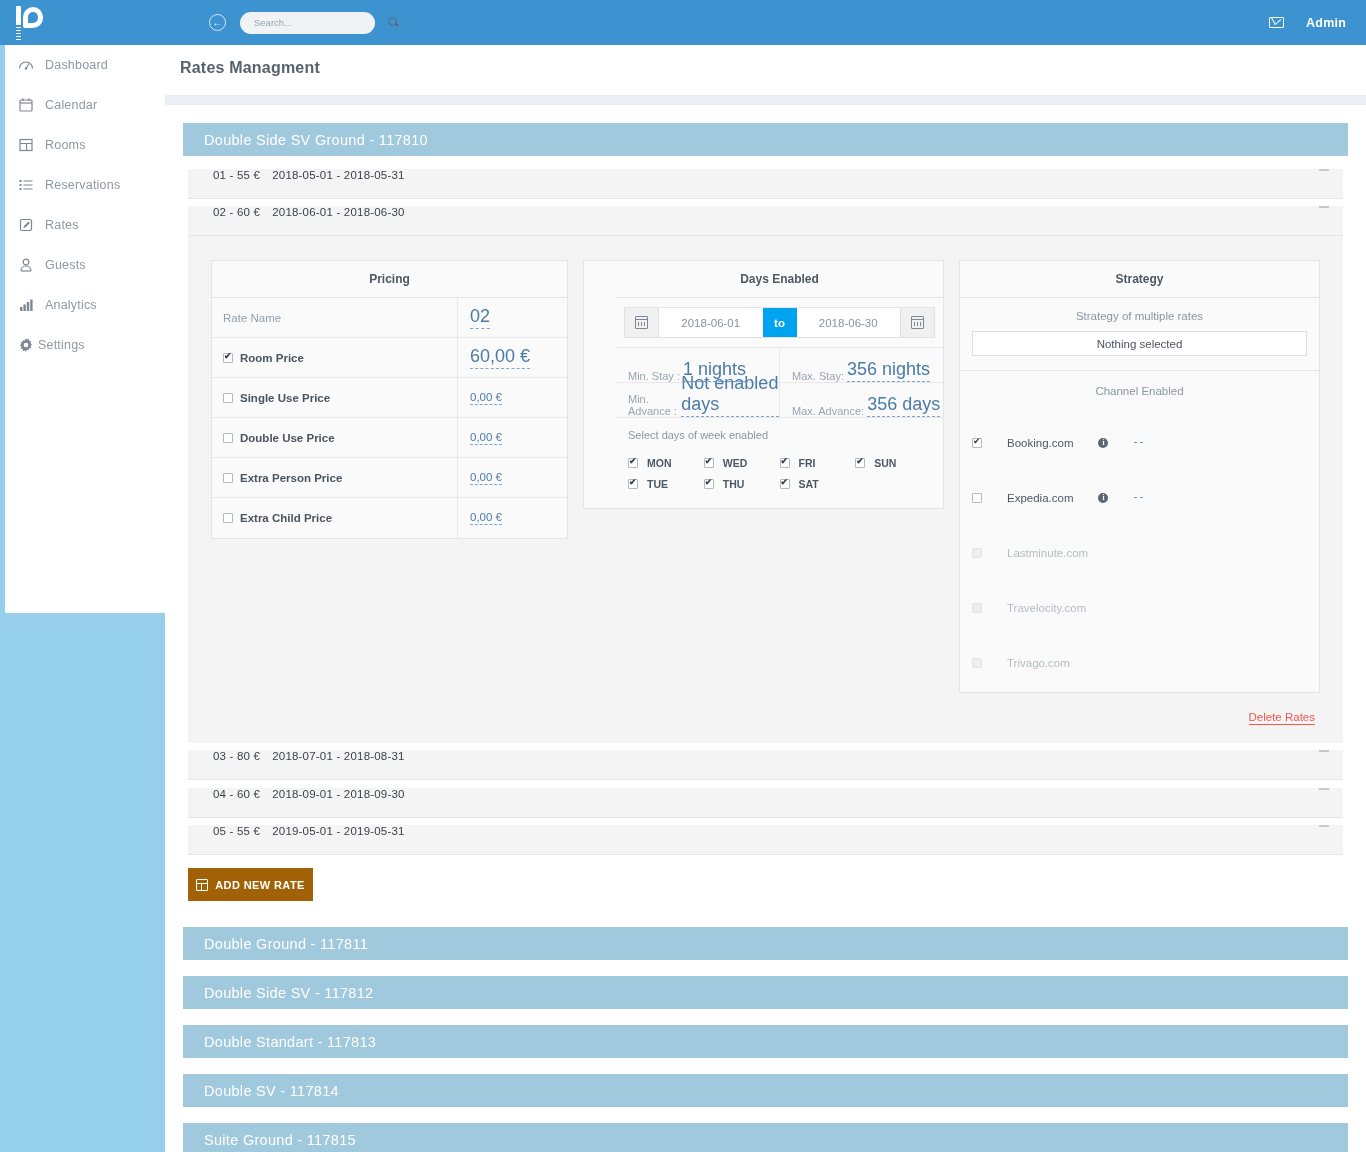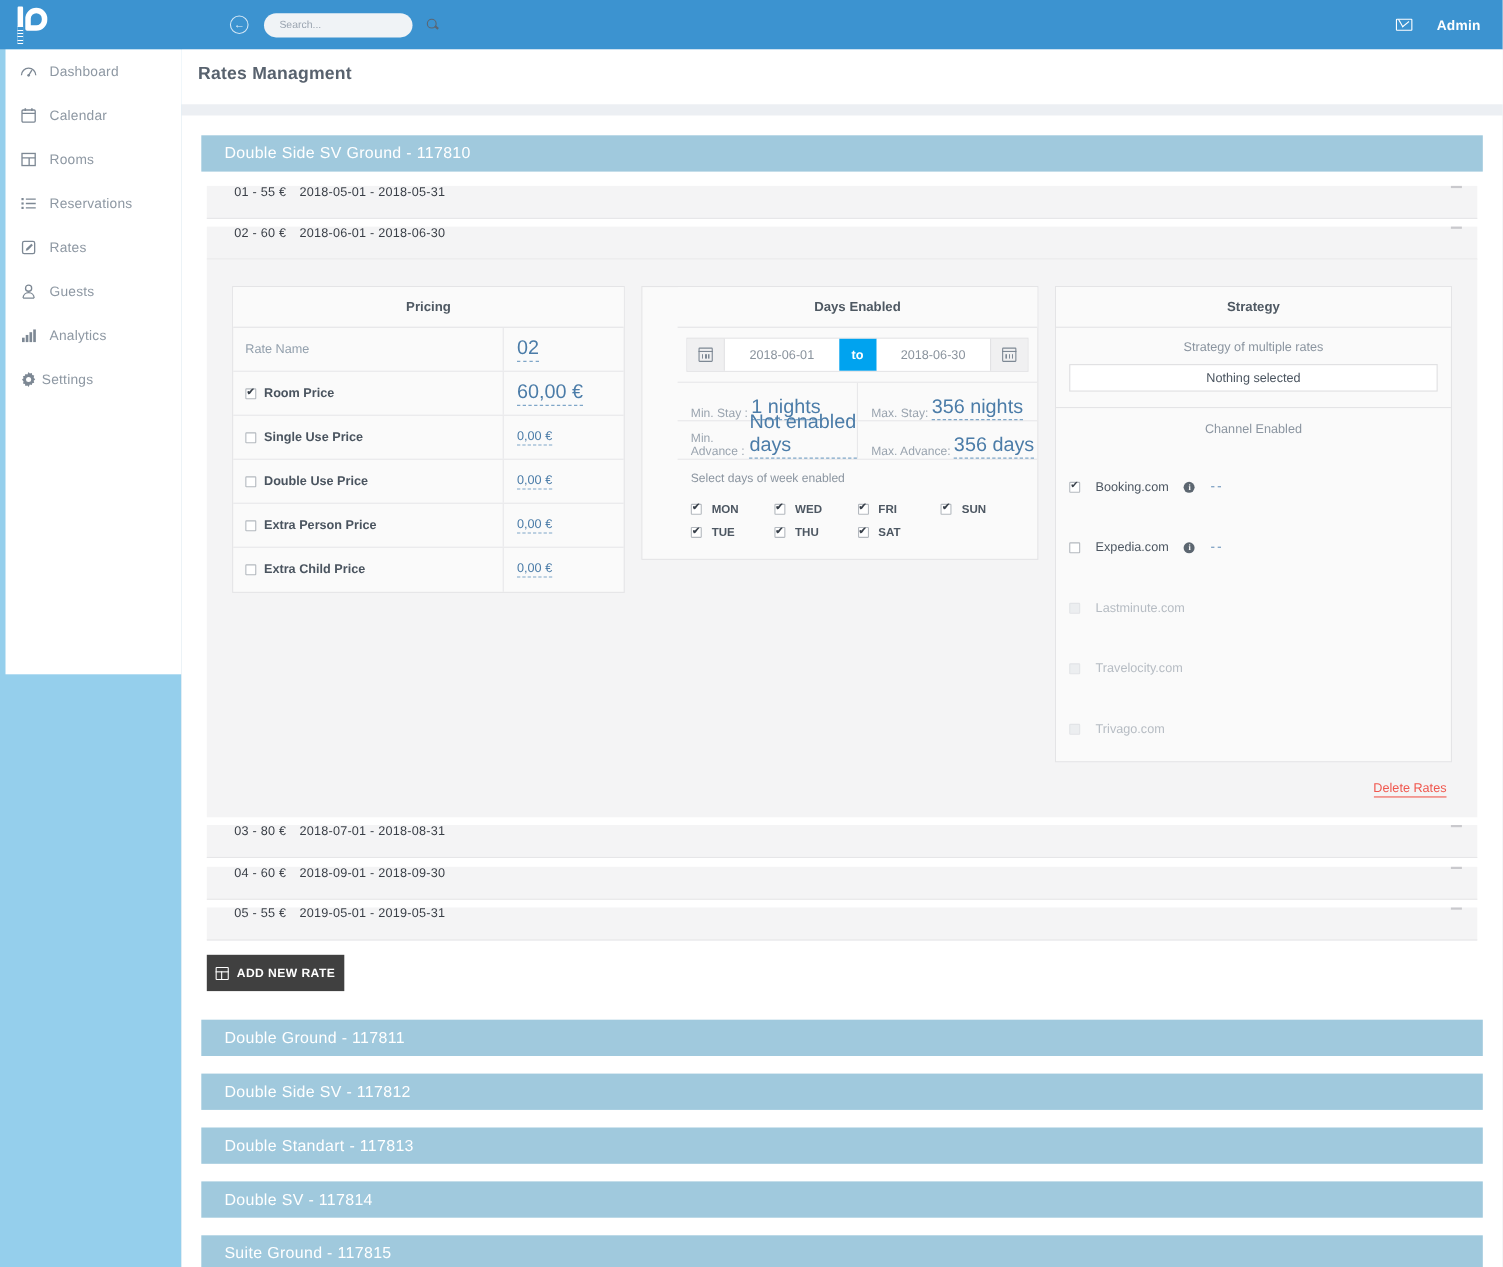--- a/index.html
+++ b/index.html
@@ -192,39 +192,39 @@
   .p-strategy{ width:361px; }
   .strat-sec{ padding:12px 12px 14px 12px; border-bottom:1px solid #e4e4e6; }
   .strat-lab{ text-align:center; font-size:11.5px; color:#8b95a0; margin-bottom:9px; }
   .strat-select{
     height:25px; background:#fff; border:1px solid #dedee0;
     display:flex;align-items:center;justify-content:center;
     font-size:11.5px; color:#4a545f; cursor:pointer;
   }
   .chan-sec{ padding:14px 0 20px 0; }
   .chan-title{ text-align:center; font-size:11.5px; color:#8b95a0; margin-bottom:11px; }
-  .chan-item{ display:flex; align-items:center; gap:14px; height:19px; padding-left:12px; font-size:11.5px;margin-top:36px; }
+  .chan-item{ display:flex; align-items:center; gap:25px; height:19px; padding-left:12px; font-size:11.5px;margin-top:36px; }
   .chan-item .nm{ color:#4d5762; }
   .chan-item.dim .nm{ color:#b6bcc3; }
   .cbox.dim{ border-color:#e2e4e7; background:#eceef0; }
   .info-ico{
     width:10px;height:10px;border-radius:50%;background:#5c6670;color:#fff;
     font-size:7.5px;font-weight:bold;line-height:10px;text-align:center;flex:none;
     font-family:"Liberation Serif",serif;
   }
   .tiny-dash{ width:9px;height:1px;border-bottom:1px dashed #6b93bb; margin-left:1px; }
   .delete-wrap{ text-align:right; padding:14px 5px 0 0; }
   .delete-rate{
     font-size:11.5px; color:#f0584f; border-bottom:1px solid #f0584f;
     padding-bottom:1px; cursor:pointer;
   }
 
   
   .add-btn{
-    margin:13px 16px 0 23px; height:33px; width:125px; background:#404040;
+    margin:13px 16px 0 23px; height:33px; width:125px; background:#a16207;
     display:flex; align-items:center; justify-content:center; gap:7px;
     color:#ffffff; font-size:11px; font-weight:bold; letter-spacing:.4px; cursor:pointer;
   }
   .add-ico{ width:12px;height:12px;border:1.4px solid #fff;border-radius:1px;position:relative; }
   .add-ico:before{content:"";position:absolute;left:-1.4px;top:3px;width:12px;height:1.2px;background:#fff;}
   .add-ico:after{content:"";position:absolute;left:3.5px;top:3px;width:1.2px;height:7px;background:#fff;}
 </style>
 </head>
 <body>
 

